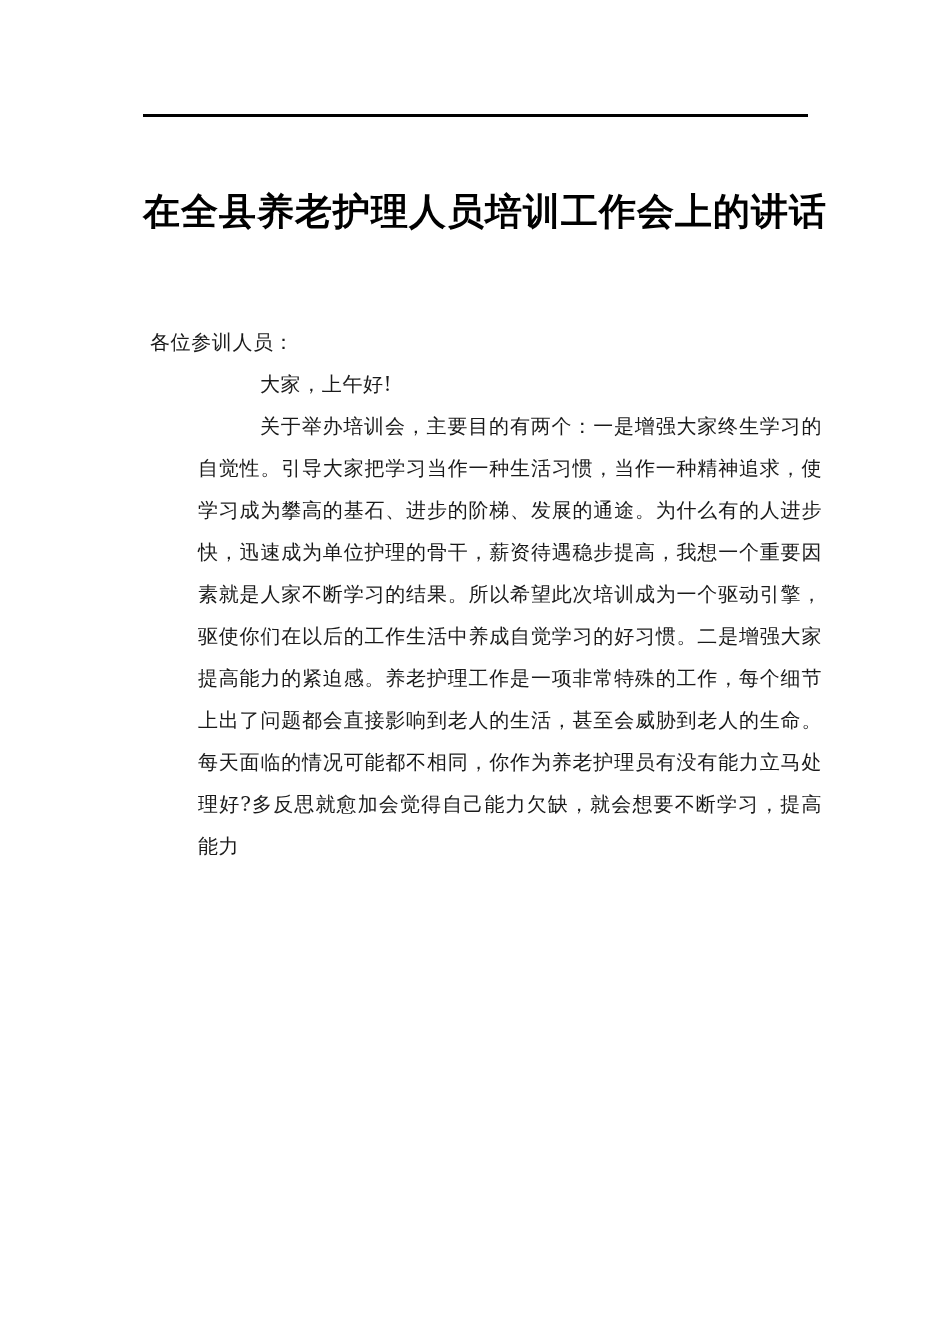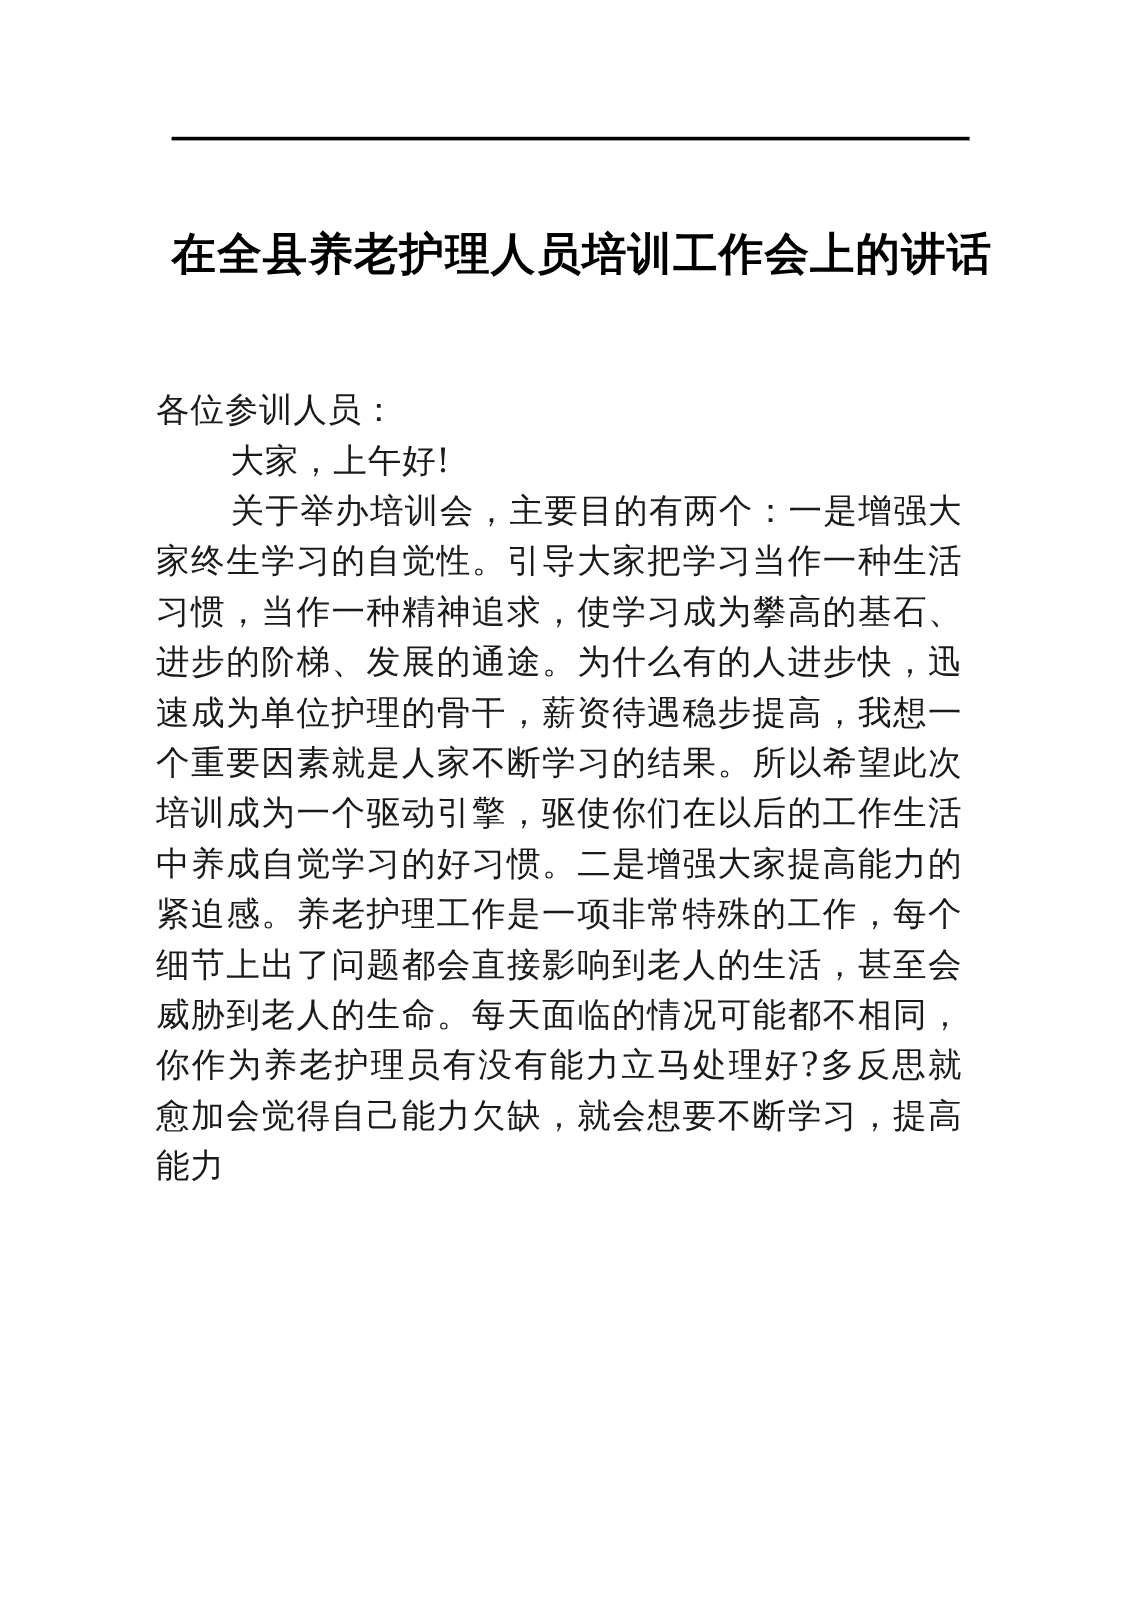--- a/index.html
+++ b/index.html
@@ -47,41 +47,42 @@
     font-size: 37px;
     line-height: 52px;
     letter-spacing: 1px;
     color: #000000;
     white-space: nowrap;
   }
 
   
   .body-block {
     position: absolute;
-    left: 130px;
+    left: 150px;
     top: 321px;
     width: 672px;
     color: #1a1a1a;
     font-family: "DejaVu Serif", "Liberation Serif", serif;
-    font-size: 28px;
+    font-size: 20px;
     line-height: 42px;
     text-align: justify;
     text-justify: inter-character;
     letter-spacing: 0.6px;
   }
 
   .para {
     margin: 0 0 0 0;
     text-align: justify;
     text-justify: inter-character;
     font-weight: 300;
   }
 
   .para.indent {
     text-indent: 62px;
+    margin-left: 48px;
   }
 
   
   .para.flush {
     text-indent: 0;
   }
 </style>
 </head>
 <body>
 

